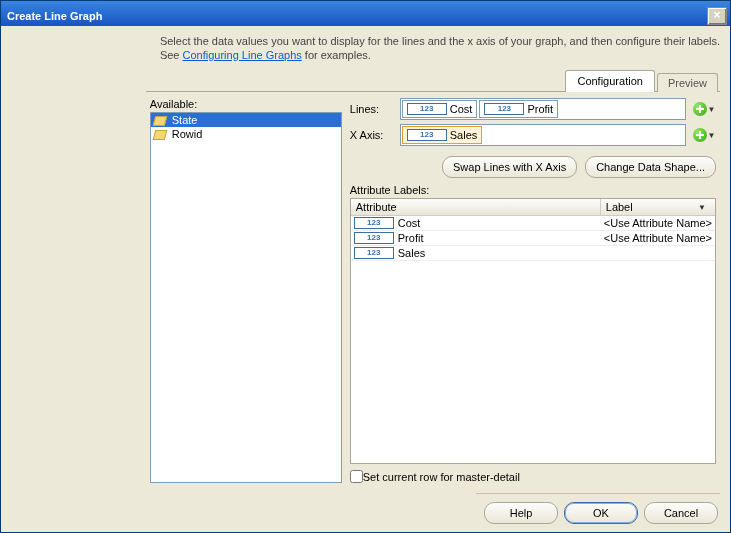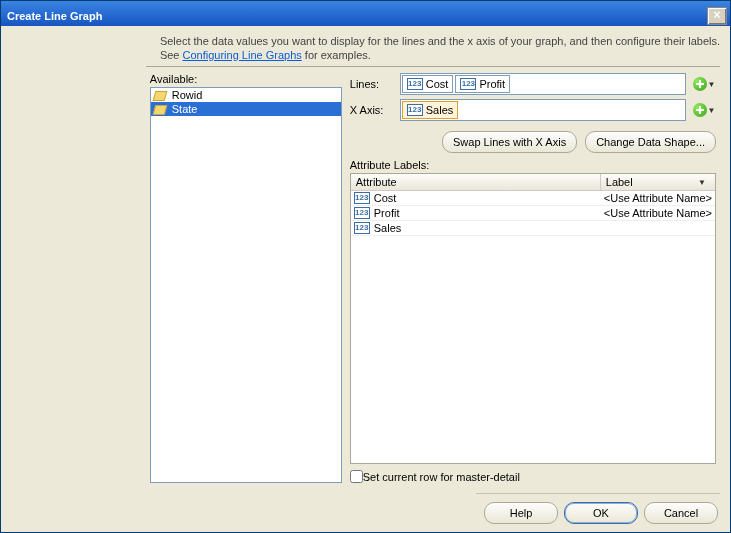--- a/index.html
+++ b/index.html
@@ -99,21 +99,21 @@
 .tag-icon::before {
   content: "";
   position: absolute;
   left: 0; top: 1px;
   width: 10px; height: 8px;
   background: #f5d76e;
   border: 1px solid #c7a53c;
   transform: skewX(-15deg);
 }
 .num-icon {
-  width: 16px; height: 12px;
+  width: 40px; height: 12px;
   border: 1px solid #3b6ea5;
   background: #fff;
   color: #3b6ea5;
   font-size: 8px;
   font-weight: bold;
   text-align: center;
   line-height: 10px;
   display: inline-block;
 }
 .right-pane { flex: 1; display: flex; flex-direction: column; }
@@ -217,33 +217,37 @@
   <div class="close-btn">×</div>
 </div>
 
 <div class="content-area">
 
   <div class="intro-text">
     <span>Select the data values you want to display for the lines and the x axis of your graph, and then configure their labels.</span><br>
     <span>See </span><span class="link">Configuring Line Graphs</span><span> for examples.</span>
   </div>
 
+  <div class="tab-bar">
+    <div class="tab active">Configuration</div>
+    <div class="tab inactive">Preview</div>
+  </div>
 
   <div class="tab-panel">
 
     <div class="left-pane">
       <div class="pane-label">Available:</div>
       <div class="avail-list">
+        <div class="avail-item selected">
+          <span class="tag-icon"></span>
+          <span>State</span>
+        </div>
         <div class="avail-item">
           <span class="tag-icon"></span>
           <span>Rowid</span>
-        </div>
-        <div class="avail-item selected">
-          <span class="tag-icon"></span>
-          <span>State</span>
         </div>
       </div>
     </div>
 
     <div class="right-pane">
 
       <div class="field-row">
         <span class="field-label">Lines:</span>
         <div class="multi-valuebox">
           <div class="inner-chip">

